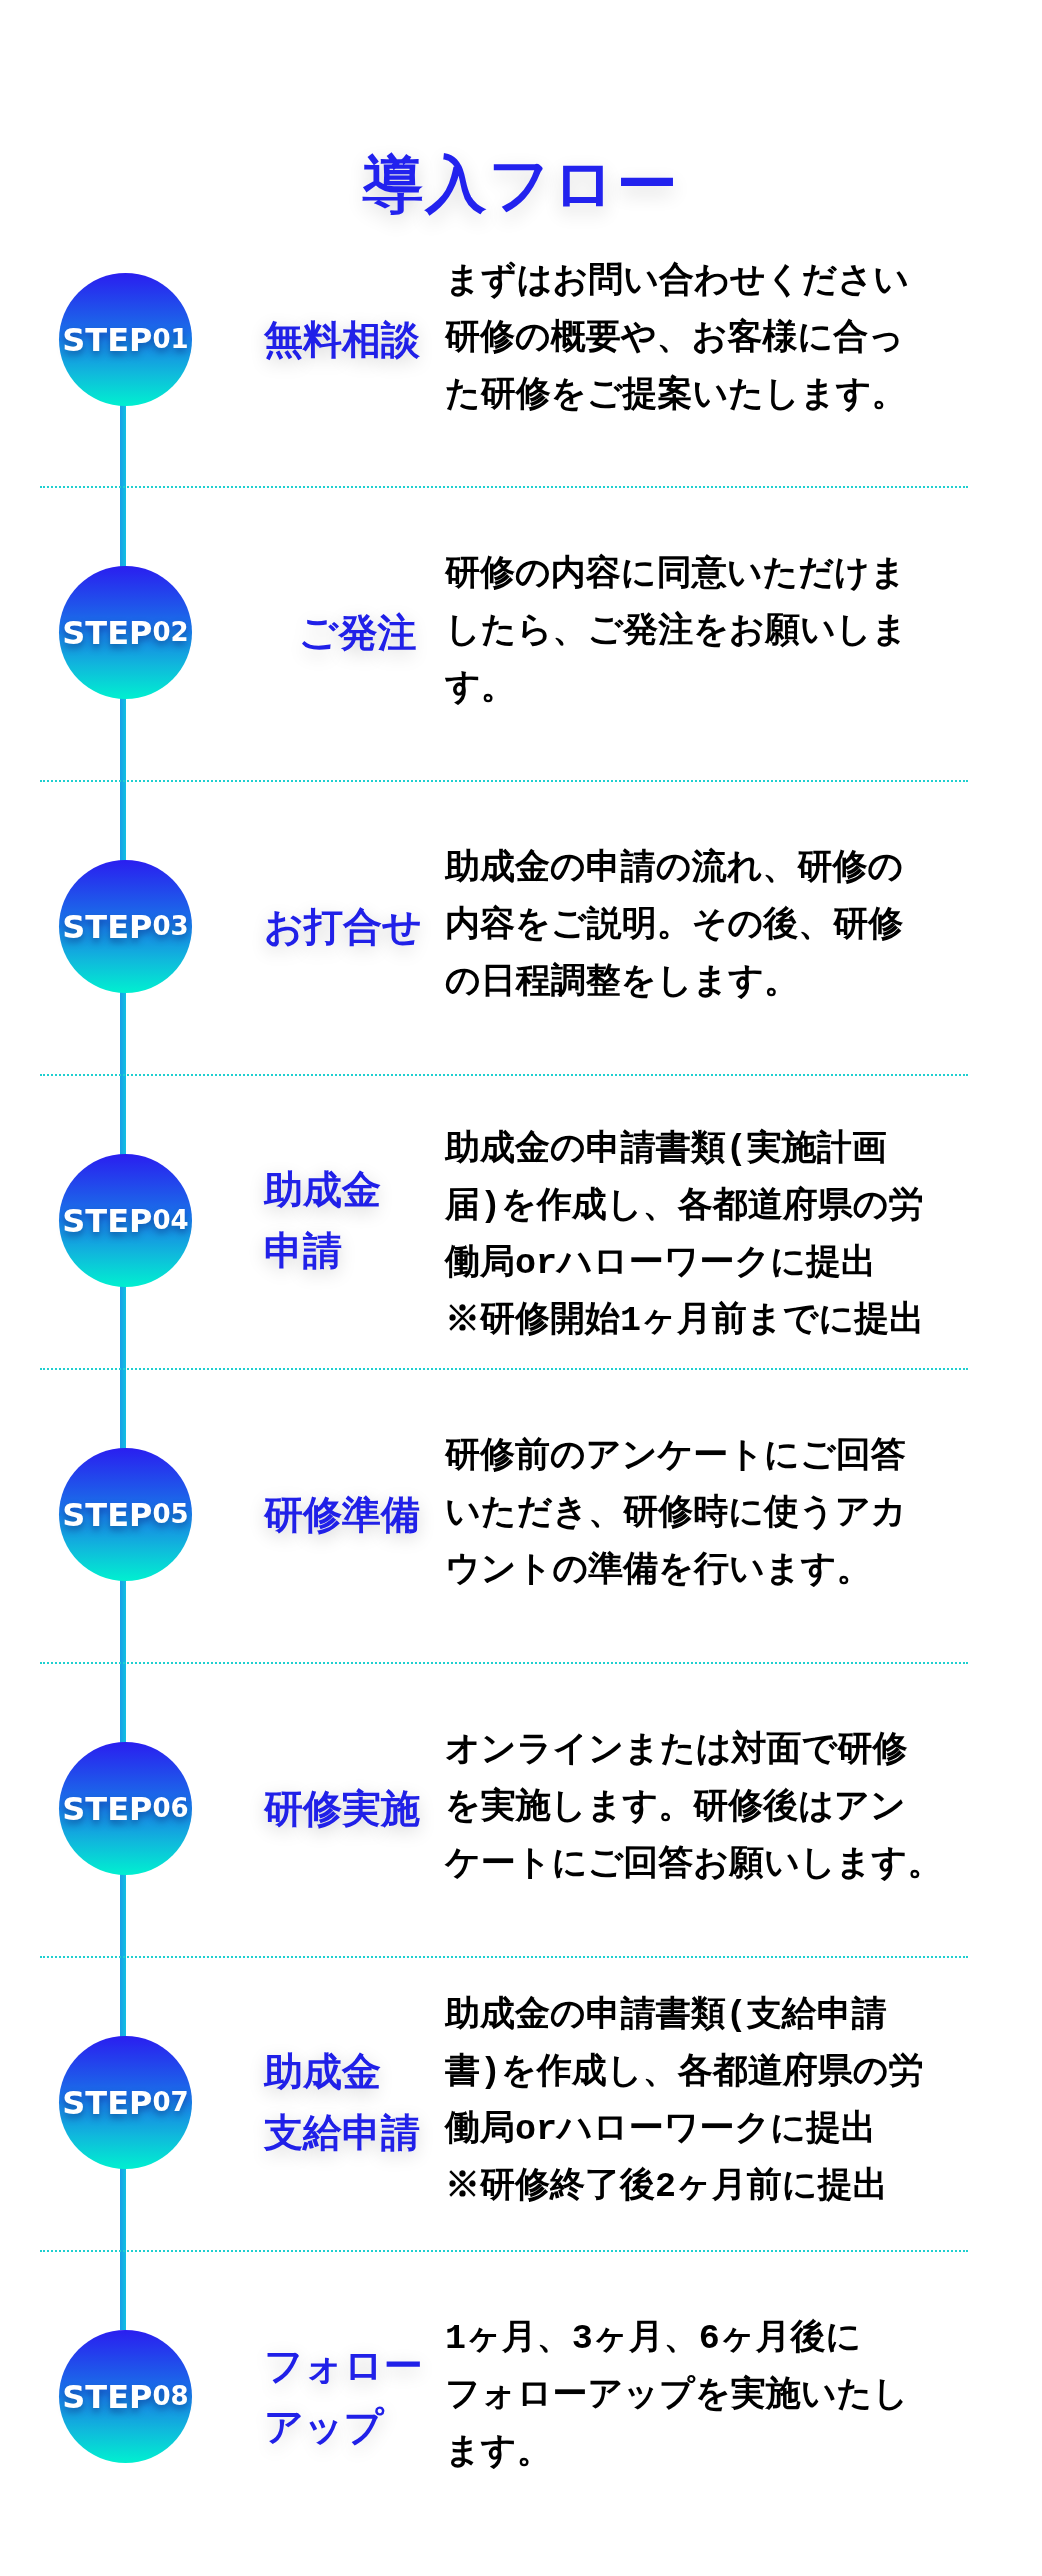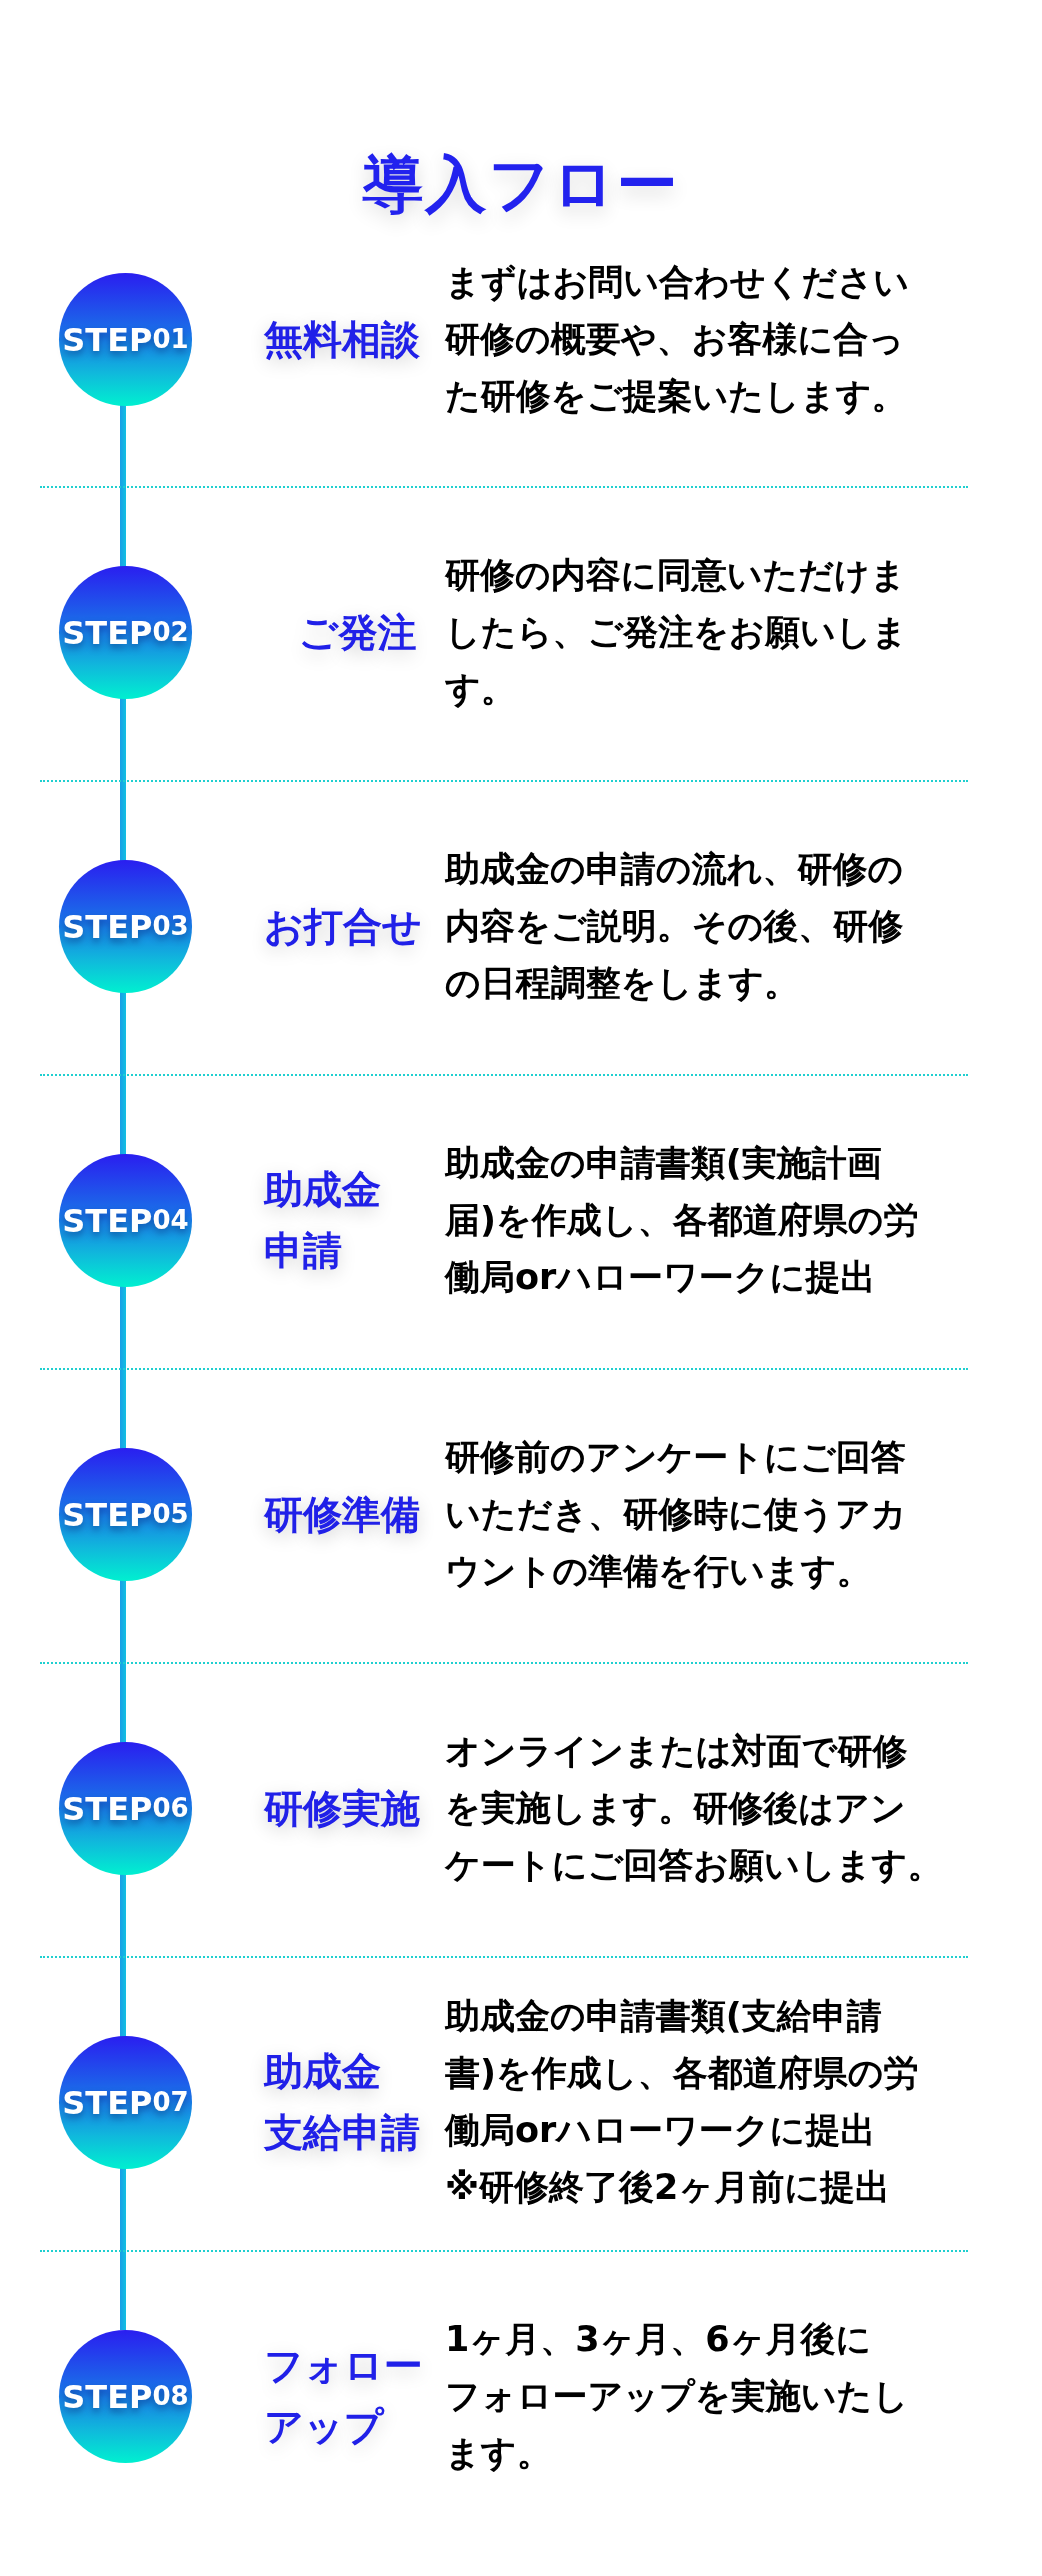--- a/index.html
+++ b/index.html
@@ -92,21 +92,21 @@
       left: 445px;
       width: 534px;
       color: #000000;
       font-size: 35px;
       font-weight: bold;
       line-height: 57px;
       display: flex;
       flex-direction: column;
       justify-content: center;
     }
-    .step-desc span { display: block; white-space: nowrap; }
+    .step-desc span { display: block; white-space: nowrap; font-family: Liberation Mono, monospace; }
   </style>
 </head>
 <body>
 
 <h1 class="page-title">導入フロー</h1>
 
 <div class="timeline-line" style="top: 338px; height: 1992px;"></div>
 
 <div id="steps-container">
     <div class="step" style="top: 192px;">
@@ -156,24 +156,25 @@
     <div class="divider" style="top: 1074px;"></div>
     <div class="step" style="top: 1073px;">
       <div class="step-circle" style="top: 81px;">
         <span class="step-word">STEP</span>
         <span class="step-num">04</span>
       </div>
       <div class="step-title" style="top: 0px; height: 294px;">
         <span>助成金</span>
         <span>申請</span>
       </div>
-      <div class="step-desc" style="top: 0px; height: 294px;">
+      <div class="step-desc" style="top: 16px; height: 294px;">
         <span>助成金の申請書類(実施計画</span>
         <span>届)を作成し、各都道府県の労</span>
         <span>働局orハローワークに提出</span>
+        <span>※研修開始1ヶ月前までに提出</span>
       </div>
     </div>
     <div class="divider" style="top: 1368px;"></div>
     <div class="step" style="top: 1367px;">
       <div class="step-circle" style="top: 81px;">
         <span class="step-word">STEP</span>
         <span class="step-num">05</span>
       </div>
       <div class="step-title" style="top: 0px; height: 294px;">
         <span>研修準備</span>

